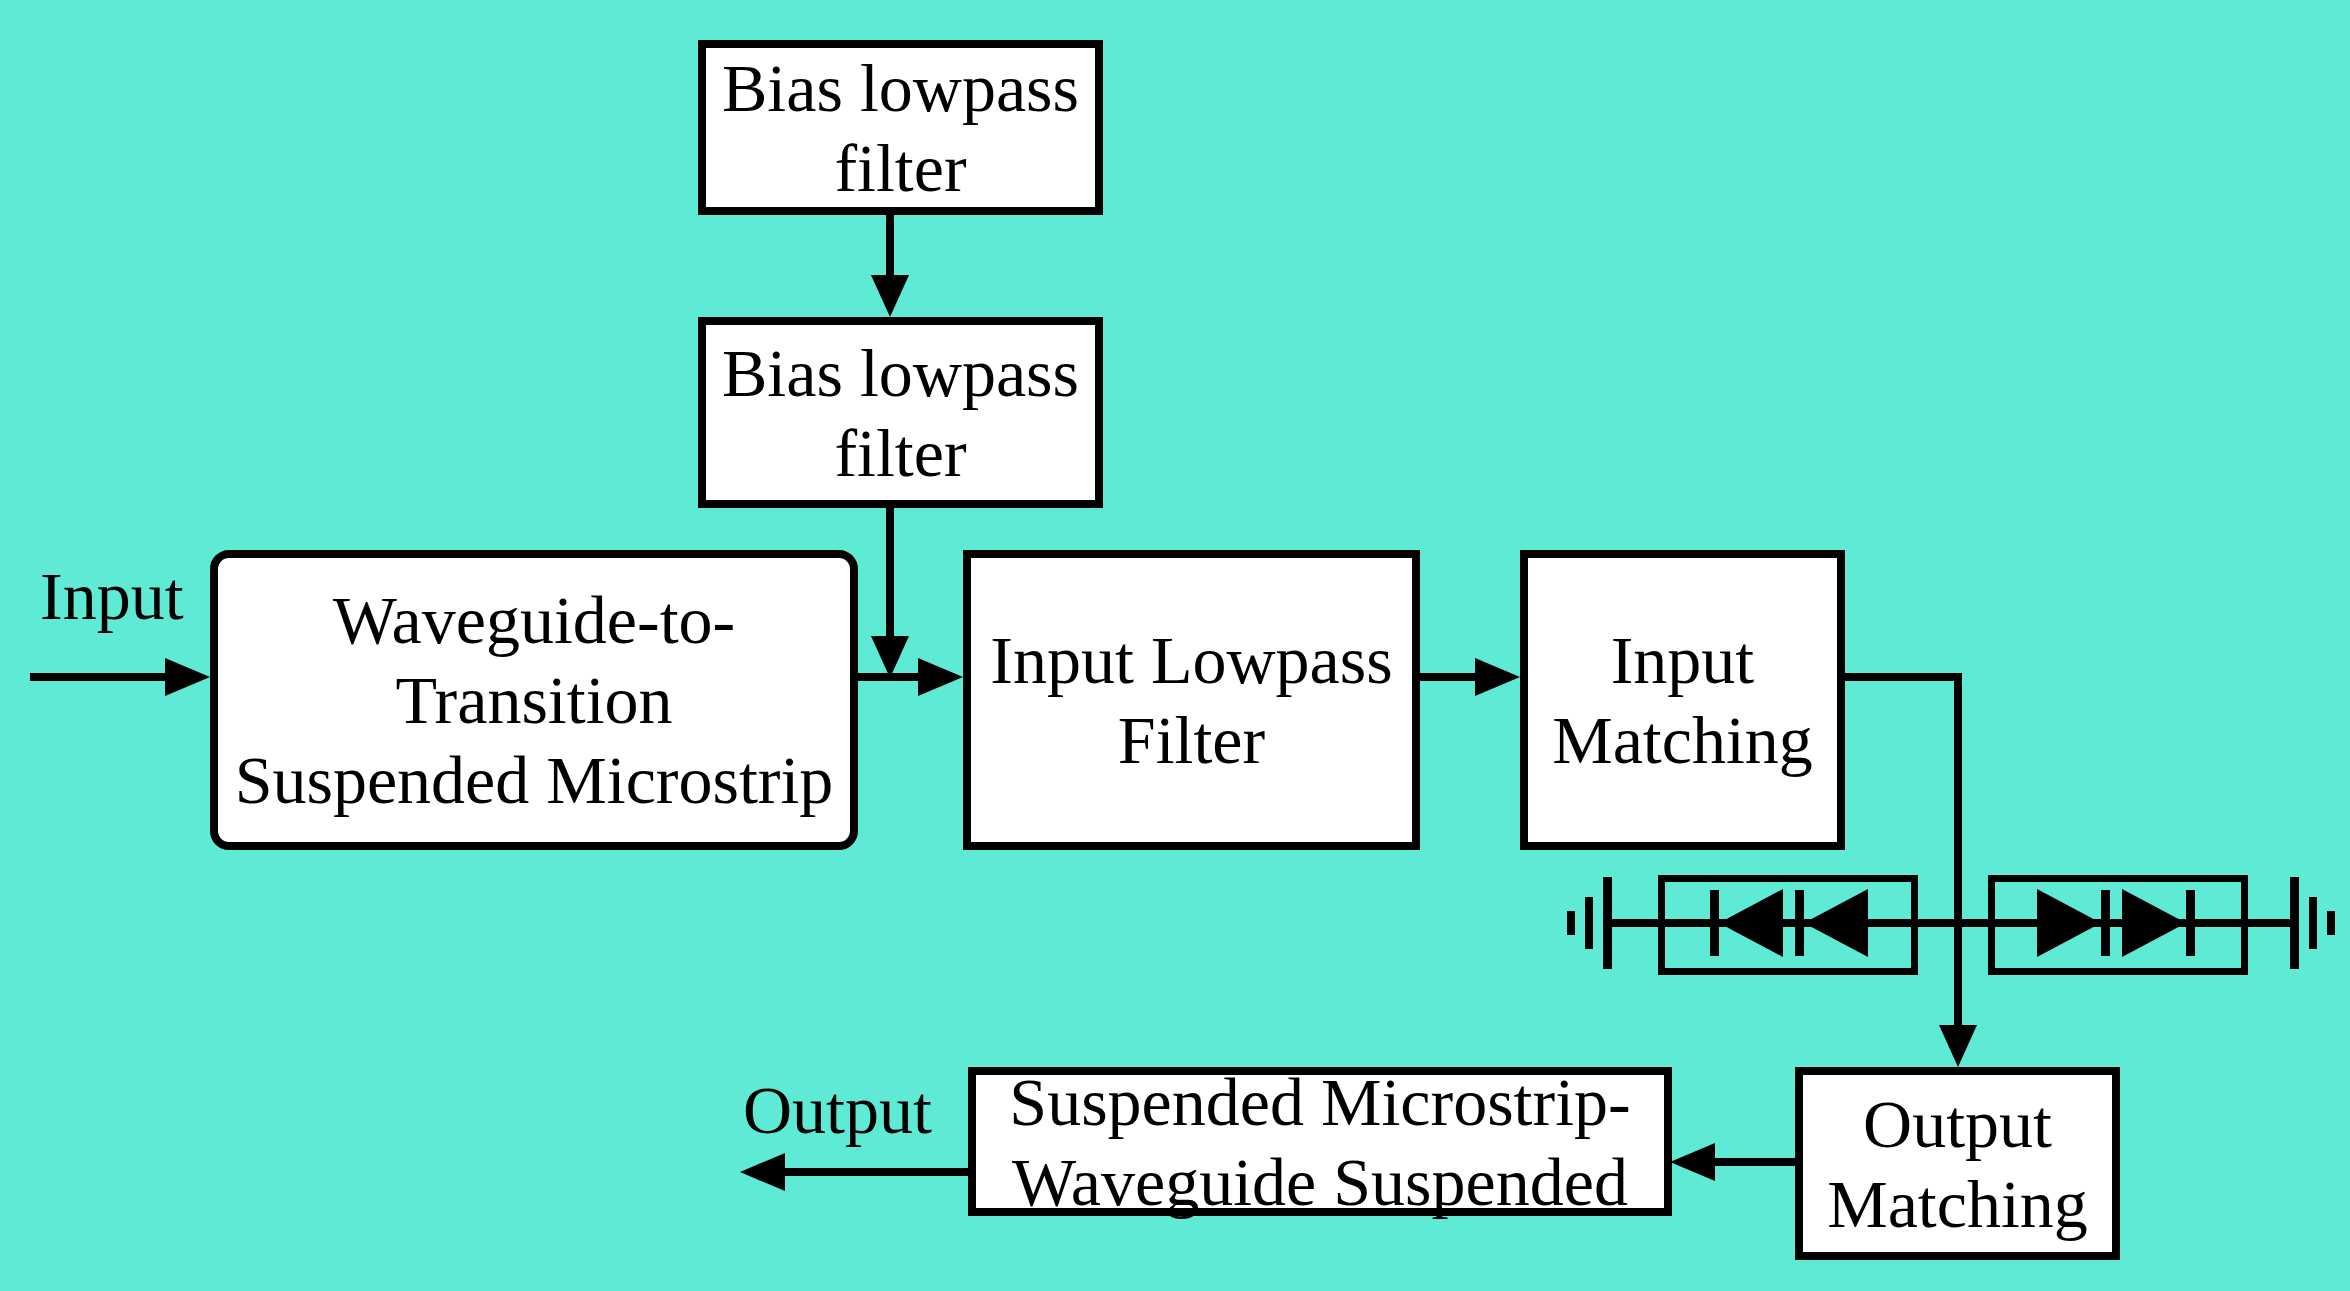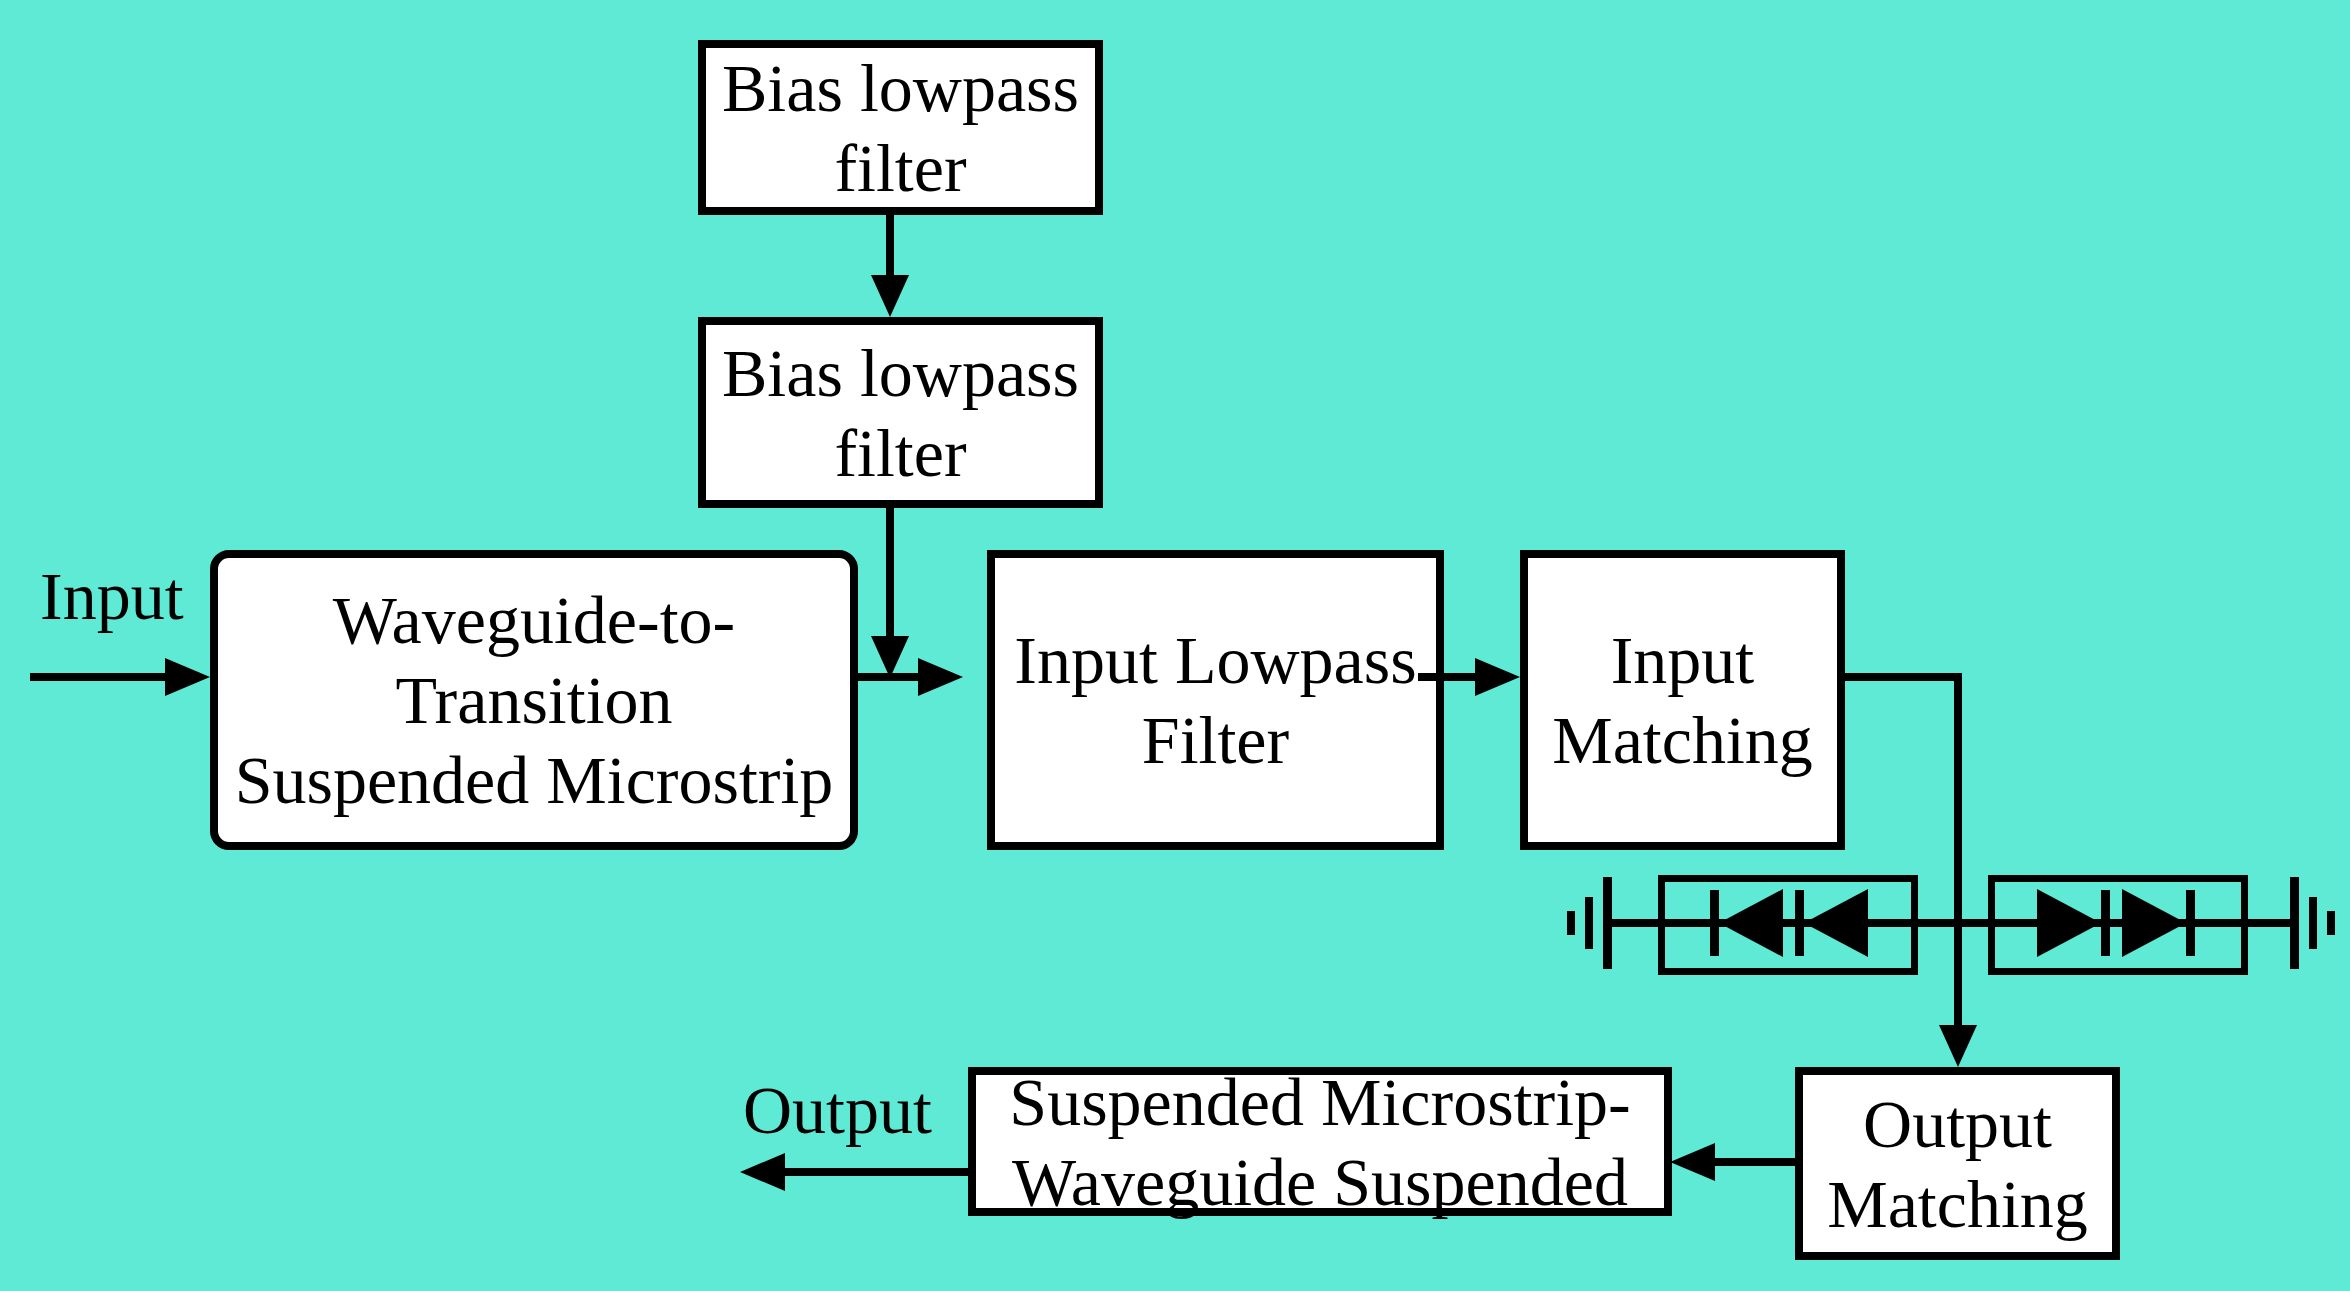--- a/index.html
+++ b/index.html
@@ -73,21 +73,21 @@
 
   <div class="box" style="left:210px; top:550px; width:648px; height:300px;border-radius:19px;">
     <span class="bline">Waveguide-to-</span>
     <span class="bline">Transition</span>
     <span class="bline">Suspended Microstrip</span>
   </div>
 
   <div class="hline" style="left:852px; top:673px; width:68px;"></div>
   <div class="ah-right" style="left:918px; top:658px;"></div>
 
-  <div class="box" style="left:987px; top:550px; width:457px; height:300px;">
+  <div class="box" style="left:963px; top:550px; width:457px; height:300px;">
     <span class="bline">Input Lowpass</span>
     <span class="bline">Filter</span>
   </div>
 
   <div class="hline" style="left:1418px; top:673px; width:60px;"></div>
   <div class="ah-right" style="left:1475px; top:658px;"></div>
 
   <div class="box" style="left:1520px; top:550px; width:325px; height:300px;">
     <span class="bline">Input</span>
     <span class="bline">Matching</span>

